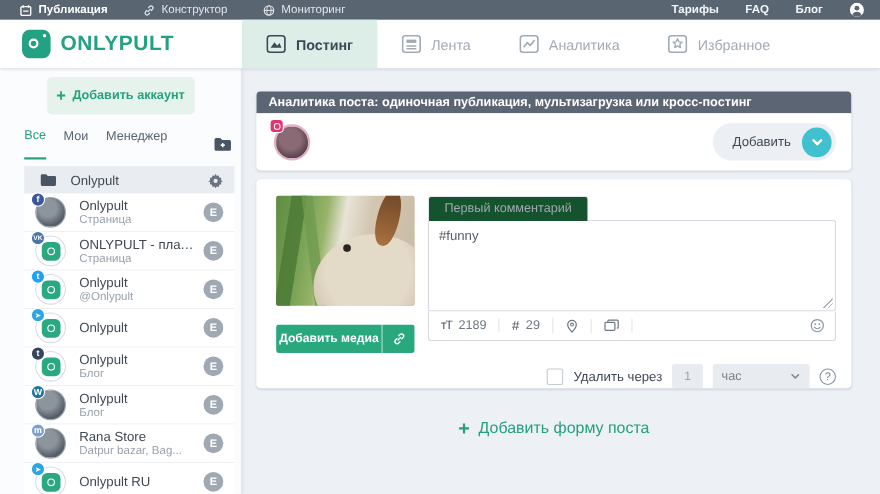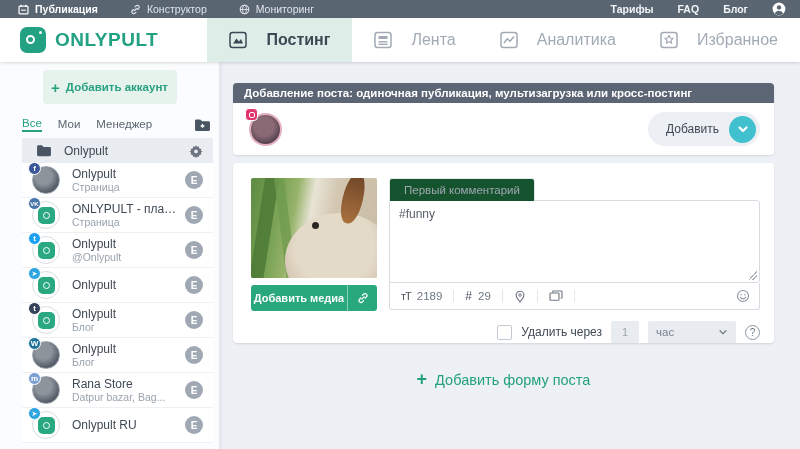--- a/index.html
+++ b/index.html
@@ -16,35 +16,35 @@
   .topbar-link { color:#f2f5f8; font-size:10.5px; font-weight:bold; cursor:pointer; }
 
   
   .navbar { height:44px; background:#ffffff; display:flex; align-items:stretch; box-shadow:0 1px 3px rgba(40,50,60,.18); position:relative; z-index:5; }
   .logo-zone { width:220px; display:flex; align-items:center; padding-left:20px; }
   .logo-badge { width:26px; height:26px; border-radius:7px; background:#22a183; position:relative; }
   .logo-badge .lens { position:absolute; left:6px; top:8px; width:9px; height:9px; border:2.5px solid #fff; border-radius:50%; }
   .logo-badge .dot { position:absolute; right:4px; top:4px; width:3px; height:3px; background:#fff; border-radius:50%; }
   .logo-text { margin-left:9px; font-size:19px; font-weight:bold; letter-spacing:.5px; color:#22a183; }
   .nav-tabs { flex:1; display:flex; align-items:stretch; }
-  .nav-tab { display:flex; align-items:center; gap:19px; padding:0 22px; font-size:16px; color:#a2abb5; cursor:pointer; }
+  .nav-tab { display:flex; align-items:center; gap:9px; padding:0 22px; font-size:13px; color:#a2abb5; cursor:pointer; }
   .nav-tab.active { background:#ddeee9; color:#3e4854; font-weight:bold; }
   .nav-tab .t-icon { color:inherit; }
   .nav-tab.last { margin-left:auto; margin-right:12px; }
 
   
   .layout { display:flex; height:387px; }
   .sidebar { width:220px; background:#fbfcfd; border-right:1px solid #e4e8ed; box-shadow:1px 0 3px rgba(60,70,80,.08); position:relative; z-index:2; }
   .main { flex:1; padding:21px 26px 0 13px; }
 
   
   .add-account { margin:8px auto 0; width:134px; height:34px; background:#e6f3ed; border:none; border-radius:4px; color:#27a17e; font-weight:bold; font-size:11.5px; display:flex; align-items:center; justify-content:center; gap:6px; cursor:pointer; font-family:inherit; }
   .add-account .plus { font-size:15px; font-weight:bold; }
   .filters { display:flex; align-items:center; margin:13px 8px 0 22px; gap:16px; }
-  .filter { font-size:11.5px; color:#5a6472; padding-bottom:1px; cursor:pointer; }
+  .filter { font-size:11.5px; color:#5a6472; padding-bottom:14px; cursor:pointer; }
   .filter.active { color:#27a17e; border-bottom:2px solid #27a17e; }
   .folder-add { margin-left:auto; cursor:pointer; color:#4a5563; }
   .accounts-panel { margin:6px 6px 0 22px; }
   .folder-row { background:#e9edf1; height:25px; display:flex; align-items:center; padding:0 10px 0 14px; gap:12px; cursor:pointer; }
   .folder-row .f-name { font-size:12px; color:#3f4954; }
   .folder-row .gear { margin-left:auto; color:#6b7480; cursor:pointer; }
   .acc-row { background:#ffffff; height:35px; display:flex; align-items:center; padding:0 10px; border-bottom:1px solid #eef0f3; cursor:pointer; }
   .avatar-wrap { position:relative; width:28px; height:28px; flex:none; }
   .avatar { width:28px; height:28px; border-radius:50%; border:1px solid #d8dde2; background:#fff; display:flex; align-items:center; justify-content:center; }
   .avatar .cam { width:17px; height:17px; border-radius:5px; background:#2aa880; position:relative; }
@@ -80,21 +80,21 @@
   .post-body { padding:15px 14px 0 18px; }
   .post-row { display:flex; gap:12px; }
   .media-col { width:126px; flex:none; }
   .media-img { width:126px; height:100px; border-radius:2px; position:relative; overflow:hidden;
     background:linear-gradient(100deg,#5d8c42 0%,#7aa355 22%,#97b36a 34%,#e8e4d6 46%,#d3c7b2 62%,#c9bba4 100%); }
   .media-img .leaf { position:absolute; left:6px; top:-8px; width:14px; height:120px; background:#4c7a36; transform:rotate(9deg); border-radius:8px; opacity:.85; }
   .media-img .leaf2 { position:absolute; left:30px; top:-4px; width:10px; height:120px; background:#6f9b4f; transform:rotate(-7deg); border-radius:8px; opacity:.8; }
   .media-img .body { position:absolute; right:-18px; bottom:-30px; width:110px; height:95px; background:radial-gradient(circle at 45% 35%, #e4dac8 0 45%, #c3b49c 85%); border-radius:50%; }
   .media-img .ear { position:absolute; right:14px; top:-6px; width:20px; height:52px; background:linear-gradient(#6d4526,#a9713f); border-radius:50% 50% 45% 45%; transform:rotate(14deg); }
   .media-img .eye { position:absolute; right:58px; top:44px; width:7px; height:7px; background:#2c2420; border-radius:50%; }
-  .media-btn { margin-top:7px; display:flex; height:26px; border-radius:3px; overflow:hidden; cursor:pointer; }
+  .media-btn { margin-top:17px; display:flex; height:26px; border-radius:3px; overflow:hidden; cursor:pointer; }
   .media-btn .main-seg { flex:1; background:#2aa87d; color:#fff; font-weight:bold; font-size:11px; display:flex; align-items:center; justify-content:center; }
   .media-btn .link-seg { width:30px; background:#2aa87d; border-left:1px solid rgba(255,255,255,.45); display:flex; align-items:center; justify-content:center; color:#fff; }
   .editor-col { flex:1; }
   .desc-tabs { display:flex; gap:2px; position:relative; z-index:2; }
   .desc-tab { height:23px; display:flex; align-items:center; padding:0 14px; font-size:11.5px; border-radius:3px 3px 0 0; cursor:pointer; }
   .desc-tab.active { background:#fff; border:1px solid #dfe3e8; border-bottom:1px solid #fff; color:#3f4954; }
   .desc-tab.inactive { background:#14532d; border:1px solid #e4e8ec; border-bottom:none; color:#a0a8b1; }
   .desc-area { margin-top:-1px; border:1px solid #d6dbe1; border-radius:0 3px 3px 0; height:83px; position:relative; }
   .desc-area textarea { width:100%; height:100%; border:none; outline:none; resize:none; font-family:inherit; font-size:12px; color:#555e68; padding:6px 9px; background:transparent; }
   .resize-grip { position:absolute; right:2px; bottom:2px; width:9px; height:9px; background:
@@ -357,21 +357,21 @@
         <div class="acc-texts">
           <div class="acc-name">Onlypult RU</div>
         </div>
         <div class="role-badge">E</div>
       </div>
     </div>
   </div>
 
   <div class="main">
     <div class="banner-card">
-      <div class="banner-bar">Добавление поста: одиночная публикация, мультизагрузка или кросс-постинг</div>
+      <div class="banner-bar">Аналитика поста: одиночная публикация, мультизагрузка или кросс-постинг</div>
       <div class="banner-body">
         <div class="ig-avatar">
           <div class="ring"></div>
           <div class="ig-badge"></div>
         </div>
         <div class="add-pill">
           <span class="lbl">Добавить</span>
           <span class="circ">
             <svg width="12" height="12" viewBox="0 0 12 12">
                 <polyline points="2.5,4.5 6,8 9.5,4.5" fill="none" stroke="#fff" stroke-width="2.2" stroke-linecap="round" stroke-linejoin="round"></polyline>

